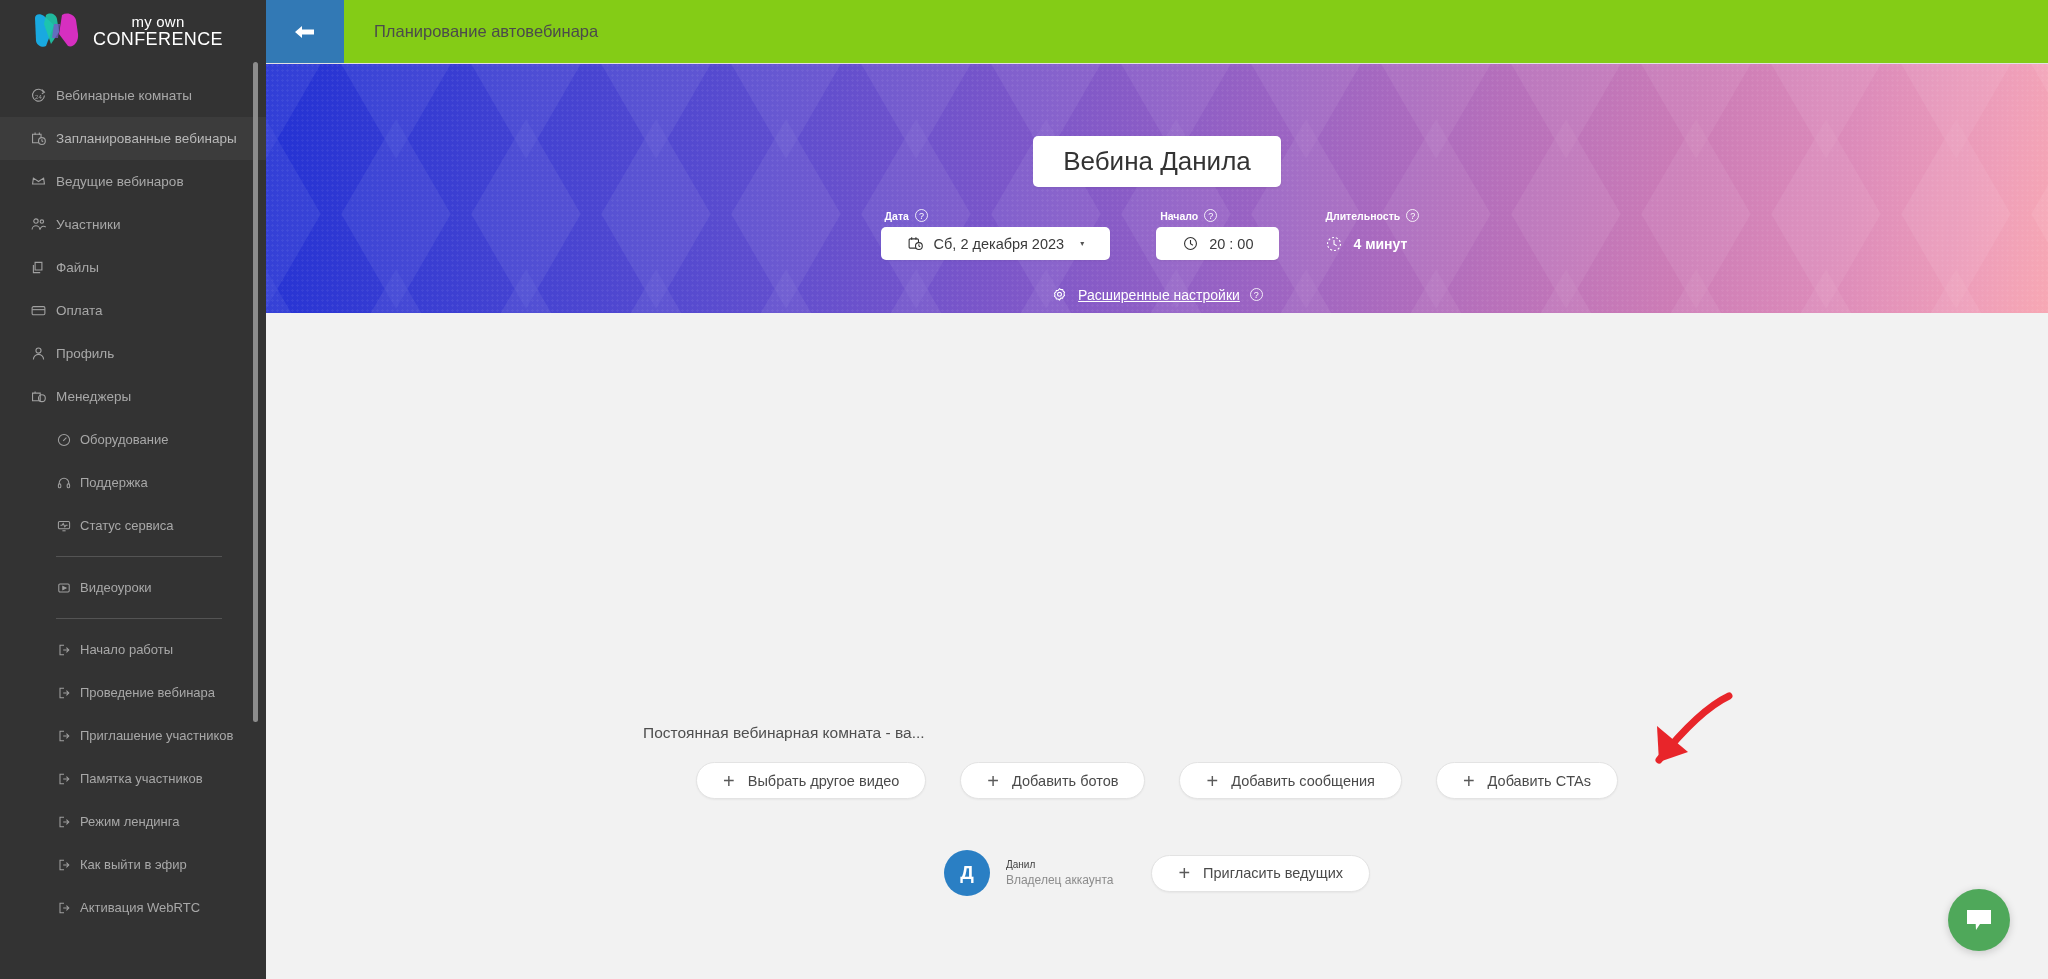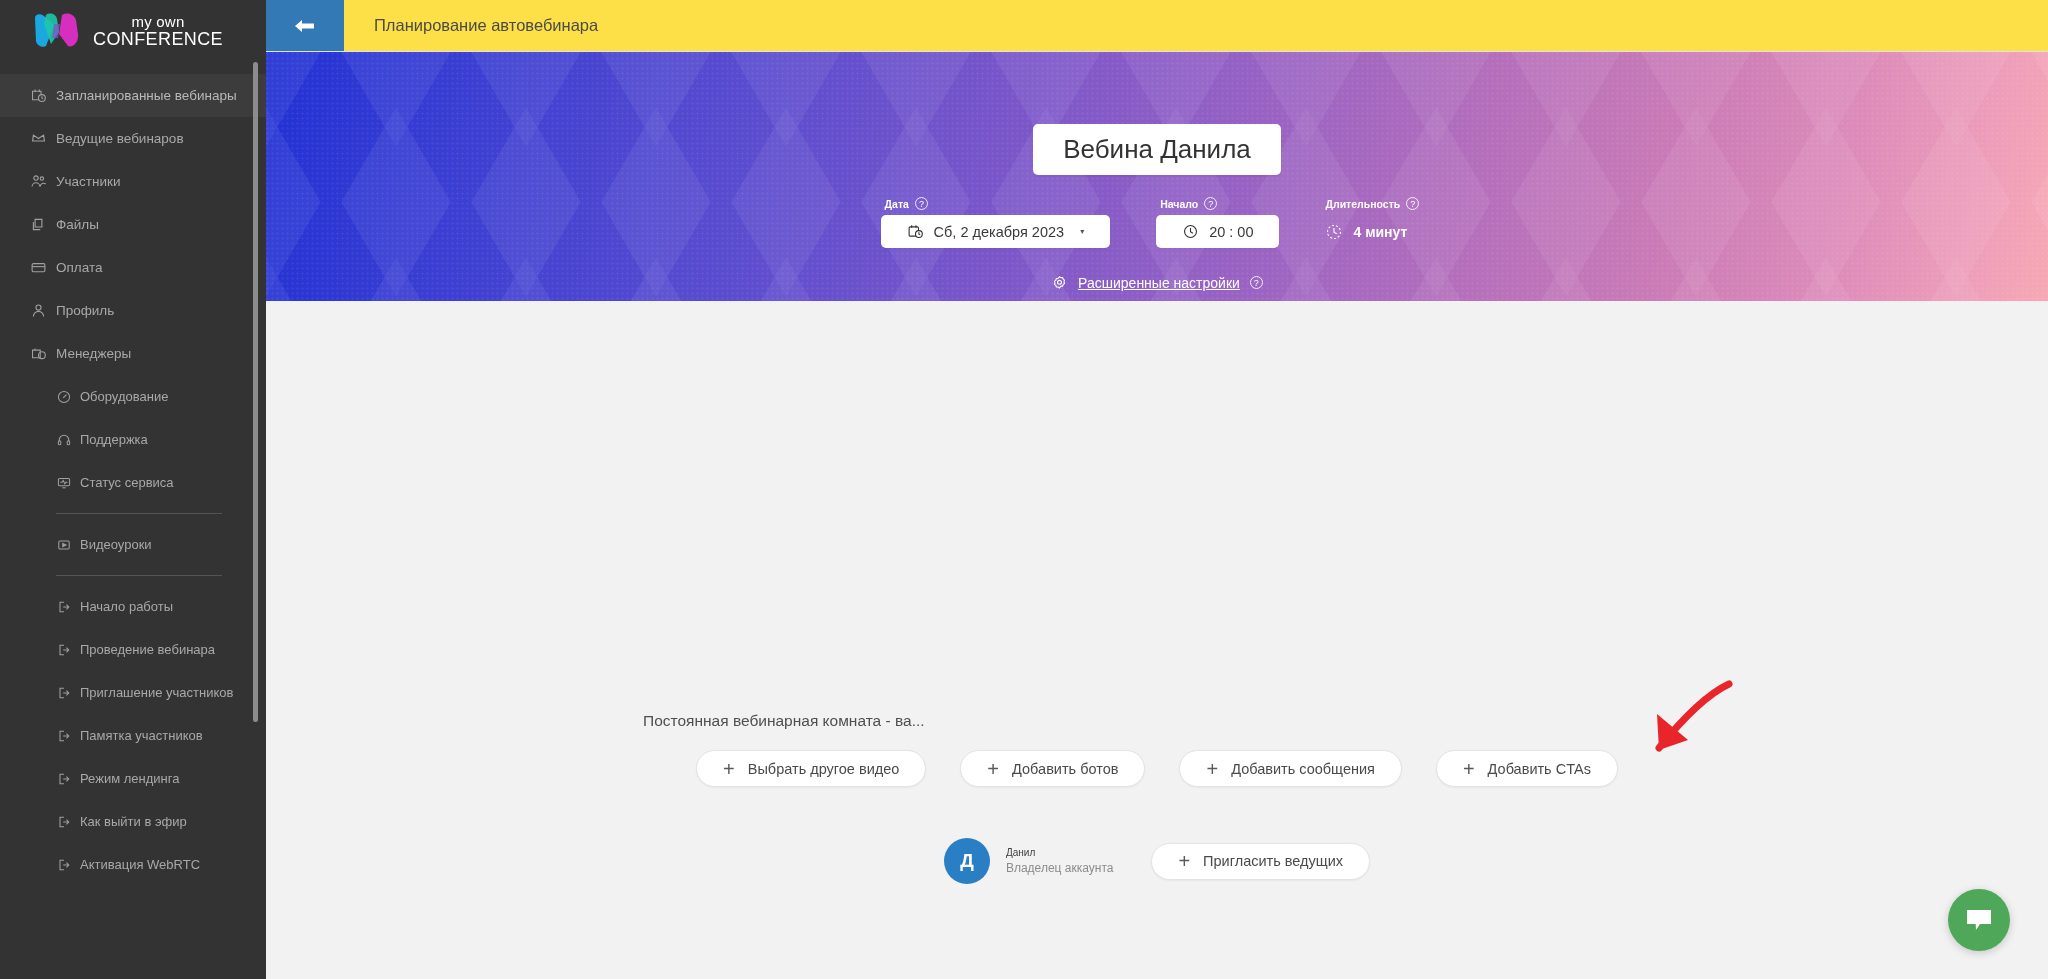--- a/index.html
+++ b/index.html
@@ -33,21 +33,21 @@
   .nav-item.sub { padding-left: 56px; font-size: 13px; }
   .nav-item.sub .ico { width: 24px; flex: 0 0 24px; }
   .nav-sep { height: 1px; background: #545454; margin: 9px 44px 9px 56px; }
   .caret { margin-left: 6px; font-size: 8px; color: #9a9a9a; }
 
   .sb-track { position: absolute; right: 8px; top: 62px; width: 5px; height: 660px;
               background: #8c8c8c; border-radius: 3px; }
 
   
   .main { flex: 1 1 auto; height: 979px; background: #f2f2f2; display: flex; flex-direction: column; overflow: hidden; }
-  .topbar { height: 52px; background: #fde047; display: flex; align-items: stretch; border-bottom: 1px solid #e2e2e2; text-align: center; }
+  .topbar { height: 64px; background: #84cc16; display: flex; align-items: stretch; border-bottom: 1px solid #e2e2e2; text-align: center; }
   .back-btn { width: 78px; background: #3279b5; display: flex; align-items: center; justify-content: center; cursor: pointer; }
   .topbar-title { display: flex; align-items: center; padding-left: 30px; font-size: 16.5px; color: #4b4b4b; }
 
   
   .hero {
     height: 249px; position: relative; overflow: hidden;
     background: linear-gradient(100deg, #2231d4 0%, #3c3fd2 12%, #5a4ccf 27%, #7b56c9 42%, #9a63c3 56%,
                                 #b56fbb 68%, #cc7cb6 79%, #dd8cba 88%, #ef9fb9 96%, #f7a8b4 100%);
     display: flex; flex-direction: column; align-items: center;
   }
@@ -131,20 +131,30 @@
         </svg>
       </div>
       <div class="logo-text">
         <span class="logo-l1">my own</span>
         <span class="logo-l2">CONFERENCE</span>
       </div>
     </div>
 
     <nav class="nav">
 
+      <div class="nav-item">
+        <span class="ico">
+          <svg width="17" height="17" viewBox="0 0 20 20" fill="none" stroke="currentColor" stroke-width="1.3">
+            <path d="M16 6 A7 7 0 1 0 17 10"></path>
+              <path d="M14 3 L17 6 L14 8"></path>
+              <text x="6" y="14" font-size="7" fill="currentColor" stroke="none">24</text>
+          </svg>
+        </span>
+        <span>Вебинарные комнаты</span>
+      </div>
 
       <div class="nav-item active">
         <span class="ico">
           <svg width="17" height="17" viewBox="0 0 20 20" fill="none" stroke="currentColor" stroke-width="1.3">
             <path d="M3 5 h10 v10 h-10 z"></path>
               <path d="M6 3 v3 M11 3 v3"></path>
               <circle cx="14" cy="13" r="4" fill="#3c3c3c"></circle>
               <path d="M14 11 v2 l1.5 1"></path>
           </svg>
         </span>

